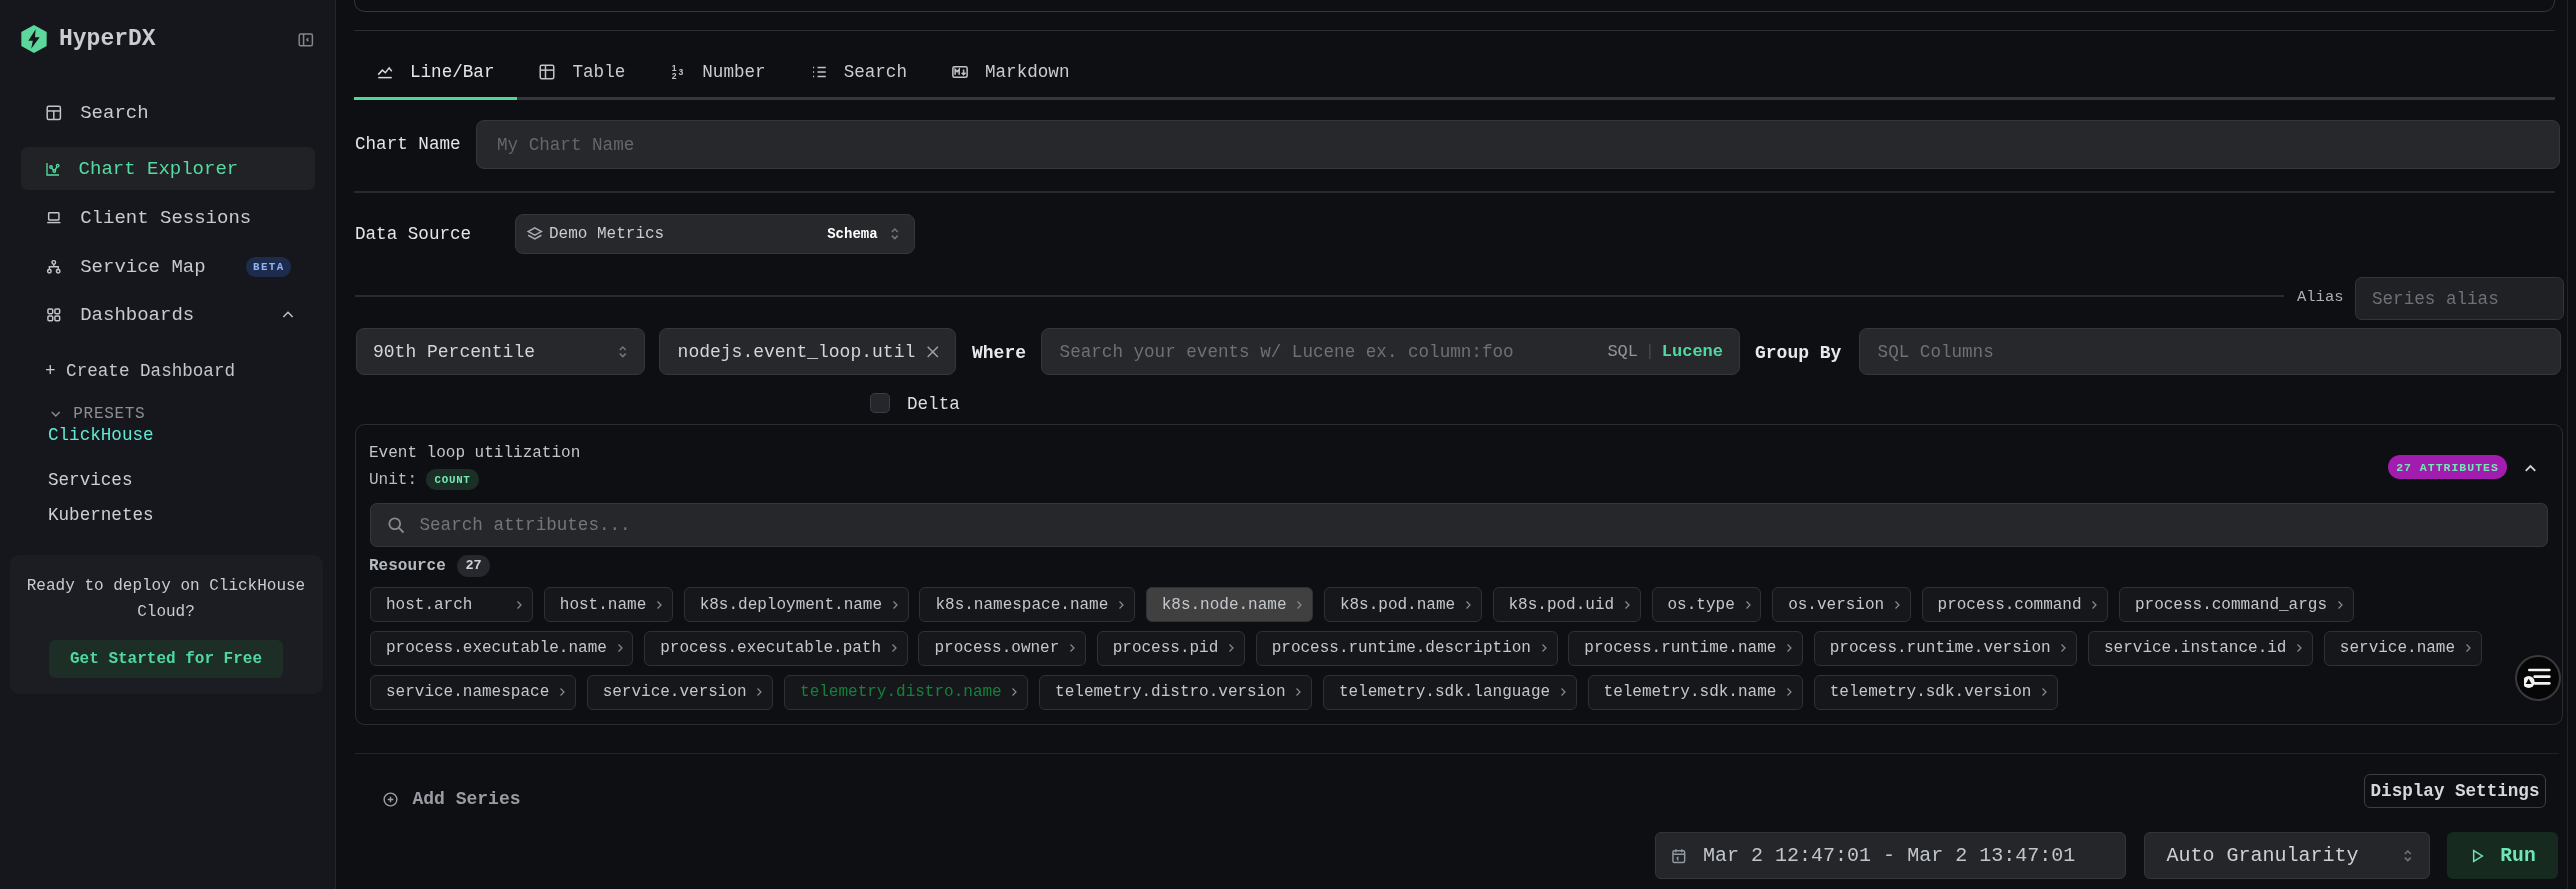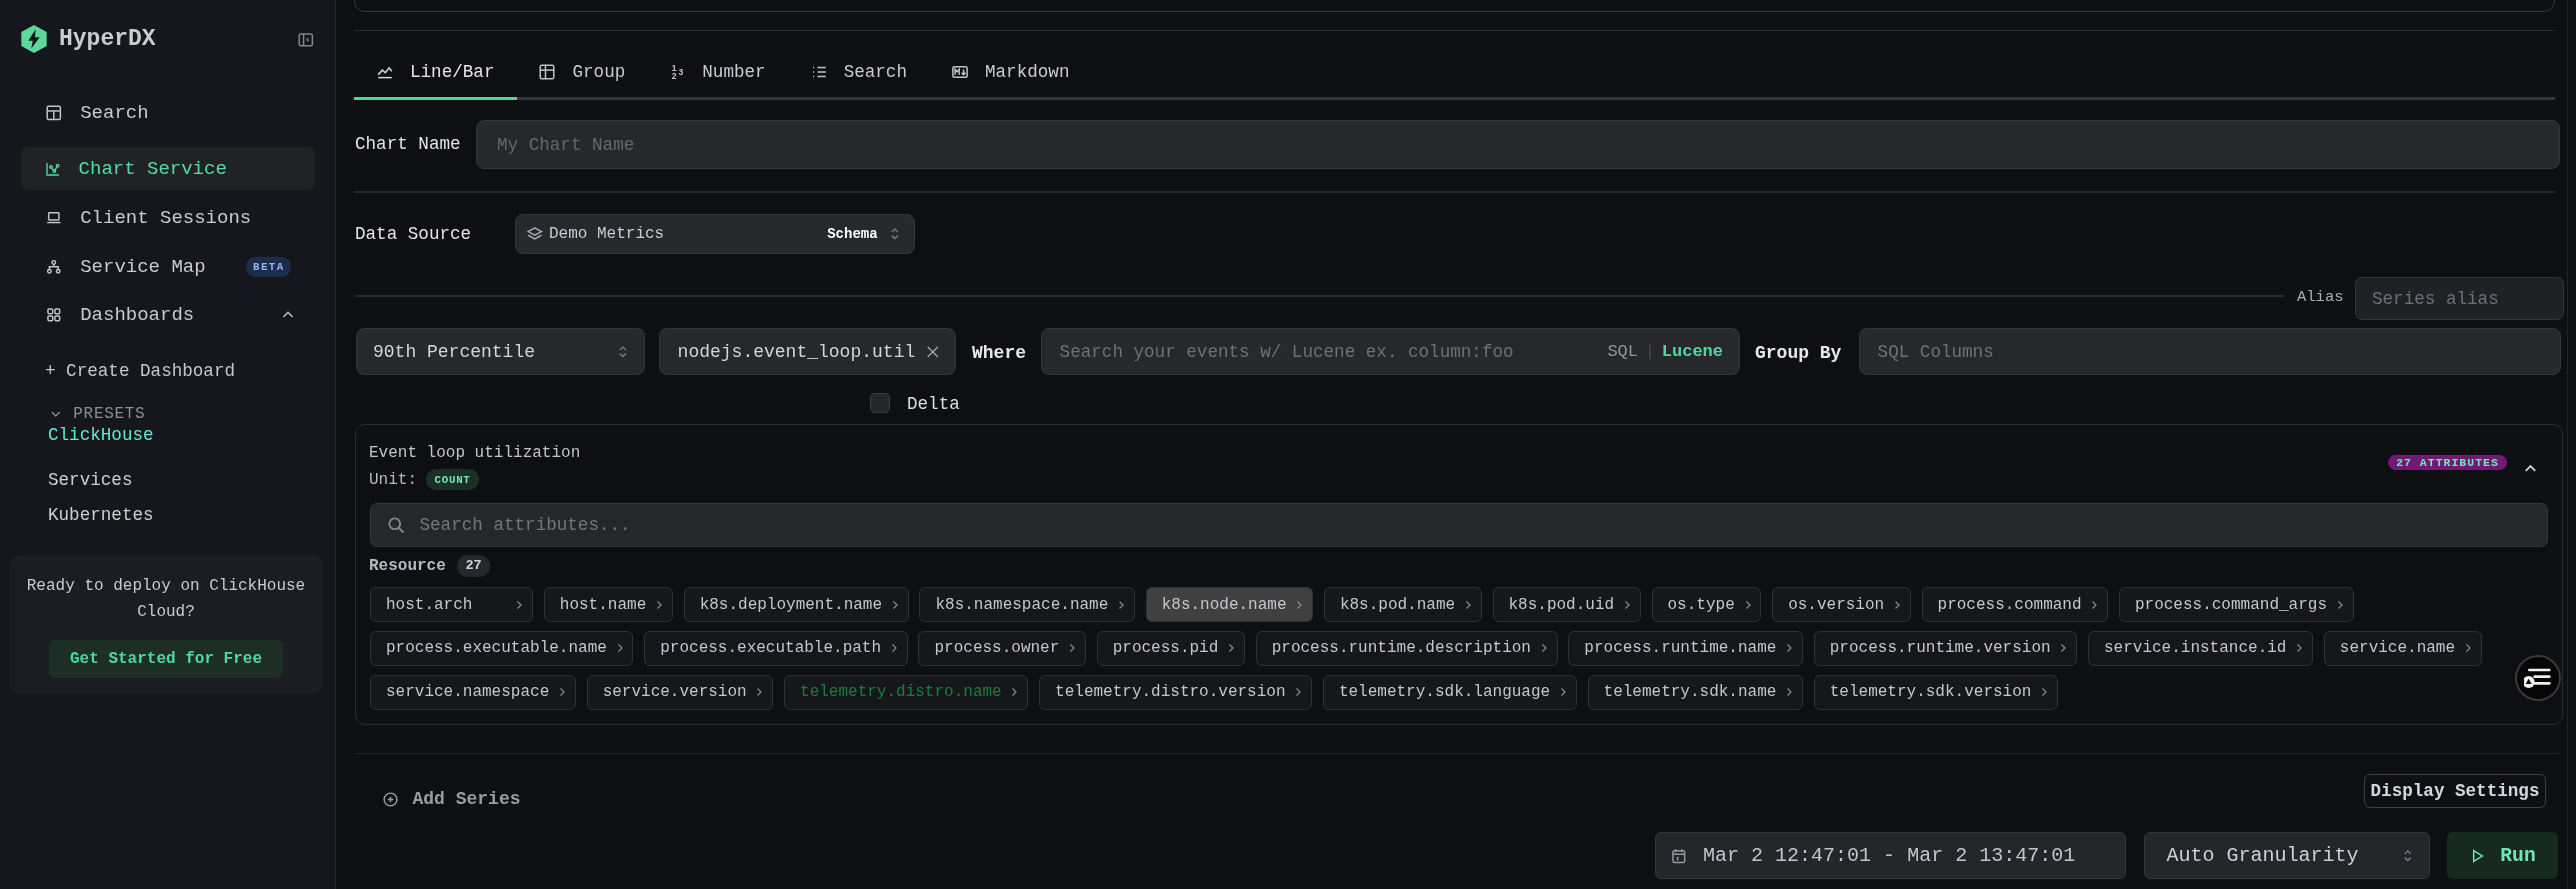--- a/index.html
+++ b/index.html
@@ -37,21 +37,21 @@
   </div>
   <div class="abs row" style="left:21px;top:147px;width:294px;height:43px;padding-left:24px;gap:17.6px;background:#212226;border-radius:6.8px;">
     <svg width="16" height="16" viewBox="0 0 24 24" fill="none" stroke="#55dba2" stroke-width="2">
         <path d="M3 3 v18 h18"></path>
         <circle cx="9" cy="9" r="1.9"></circle>
         <circle cx="19" cy="7" r="1.9"></circle>
         <circle cx="14" cy="15" r="1.9"></circle>
         <path d="M10.2 10.6 l2.3 2.9"></path>
         <path d="M15.1 13.3 l2.8 -4.6"></path>
       </svg>
-    <span style="font-size:19px;color:#55dba2;">Chart Service</span>
+    <span style="font-size:19px;color:#55dba2;">Chart Explorer</span>
   </div>
   <div class="abs row" style="left:21px;top:196px;width:294px;height:43px;padding-left:24px;gap:17.6px;">
     <svg width="17.6" height="17.6" viewBox="0 0 24 24" fill="none" stroke="#c2c6cc" stroke-width="2">
         <rect x="5" y="5" width="14" height="10" rx="1"></rect>
         <line x1="3" y1="18.5" x2="21" y2="18.5"></line>
       </svg>
     <span style="font-size:19px;color:#c7cbd1;">Client Sessions</span>
   </div>
   <div class="abs row" style="left:21px;top:245px;width:294px;height:43px;padding-left:24px;gap:17.6px;">
     <svg width="17.6" height="17.6" viewBox="0 0 24 24" fill="none" stroke="#c2c6cc" stroke-width="2">
@@ -107,21 +107,21 @@
         <path d="M3 19.5 h18"></path>
       </svg>
     <span style="font-size:17.6px;color:#e4e6e9;">Line/Bar</span>
   </div>
   <div class="row" style="padding:0 22px;gap:16px;height:42px;">
     <svg width="18" height="18" viewBox="0 0 24 24" fill="none" stroke="#c0c4c9" stroke-width="2">
         <rect x="3" y="3" width="18" height="18" rx="2"></rect>
         <line x1="3" y1="9.5" x2="21" y2="9.5"></line>
         <line x1="10" y1="3" x2="10" y2="21"></line>
       </svg>
-    <span style="font-size:17.6px;color:#c8ccd1;">Group</span>
+    <span style="font-size:17.6px;color:#c8ccd1;">Table</span>
   </div>
   <div class="row" style="padding:0 22px;gap:16px;height:42px;">
     <svg width="17" height="18" viewBox="0 0 25 27">
         <g fill="#c0c4c9" font-family="Liberation Sans,sans-serif" font-weight="bold" font-size="13px">
           <text x="4" y="12">1</text>
           <text x="4" y="24">2</text>
           <text x="14" y="18">3</text>
         </g>
       </svg>
     <span style="font-size:17.6px;color:#c8ccd1;">Number</span>
@@ -194,21 +194,21 @@
 
 <div class="abs" style="left:870px;top:393px;width:19.6px;height:19.6px;background:#25262b;border:1.4px solid #3c3e44;border-radius:4.7px;"></div>
 <div class="abs" style="left:907px;top:394px;font-size:17.6px;color:#dadde2;">Delta</div>
 
 <div class="abs" style="left:355px;top:424px;width:2208px;height:301px;border:1.4px solid #2a2c31;border-radius:9.5px;background:#0e0f12;"></div>
 <div class="abs" style="left:369px;top:444px;font-size:16px;color:#c2c6cb;">Event loop utilization</div>
 <div class="abs row" style="left:369px;top:469px;gap:8.8px;">
   <span style="font-size:16px;color:#b6bbc1;">Unit:</span>
   <span style="background:#1b2f26;color:#74e8b4;font-size:10.8px;font-weight:bold;letter-spacing:0.7px;padding:4.7px 8.8px;border-radius:10px;">COUNT</span>
 </div>
-<div class="abs" style="left:2388px;top:455px;width:119px;height:15px;background:#701a75;border-radius:12px;display:flex;align-items:center;justify-content:center;">
+<div class="abs" style="left:2388px;top:455px;width:119px;height:24px;background:#a21caf;border-radius:12px;display:flex;align-items:center;justify-content:center;">
   <span style="font-size:11.5px;font-weight:bold;letter-spacing:1px;color:#74e8b4;white-space:nowrap;">27 ATTRIBUTES</span>
 </div>
 <svg class="abs" style="left:2521px;top:459px;" width="19" height="19" viewBox="0 0 24 24" fill="none" stroke="#ced3d9" stroke-width="2.4">
     <path d="M6 15 l6-6 6 6"></path>
   </svg>
 
 <div class="abs" style="left:370px;top:503px;width:2178px;height:44px;background:#26272b;border:1.4px solid #35363b;border-radius:6.8px;display:flex;align-items:center;">
   <svg style="margin-left:15px;" width="20" height="20" viewBox="0 0 24 24" fill="none" stroke="#858a91" stroke-width="2.2">
       <circle cx="10.5" cy="10.5" r="6.5"></circle>
       <path d="M15.5 15.5 L21 21"></path>

